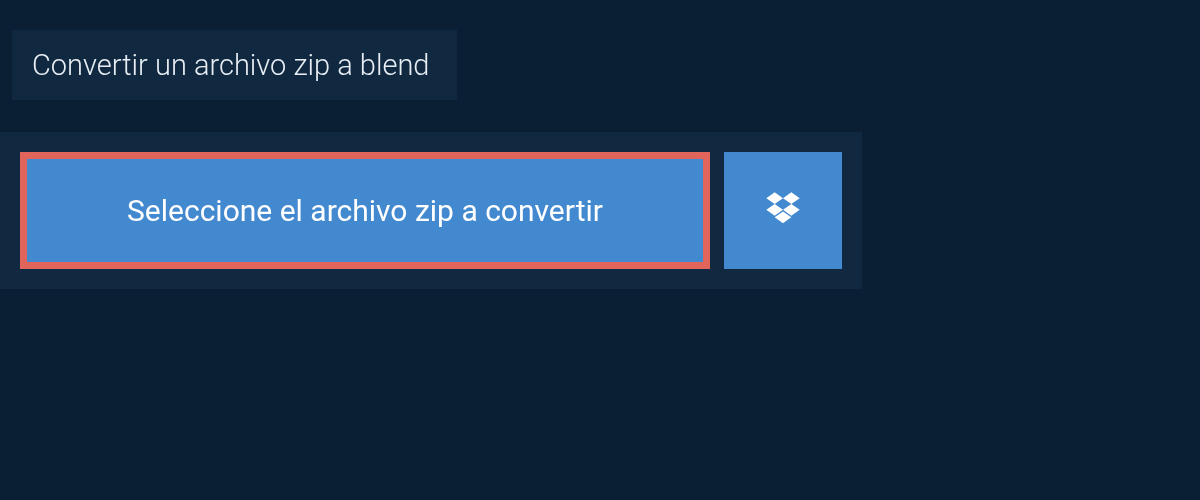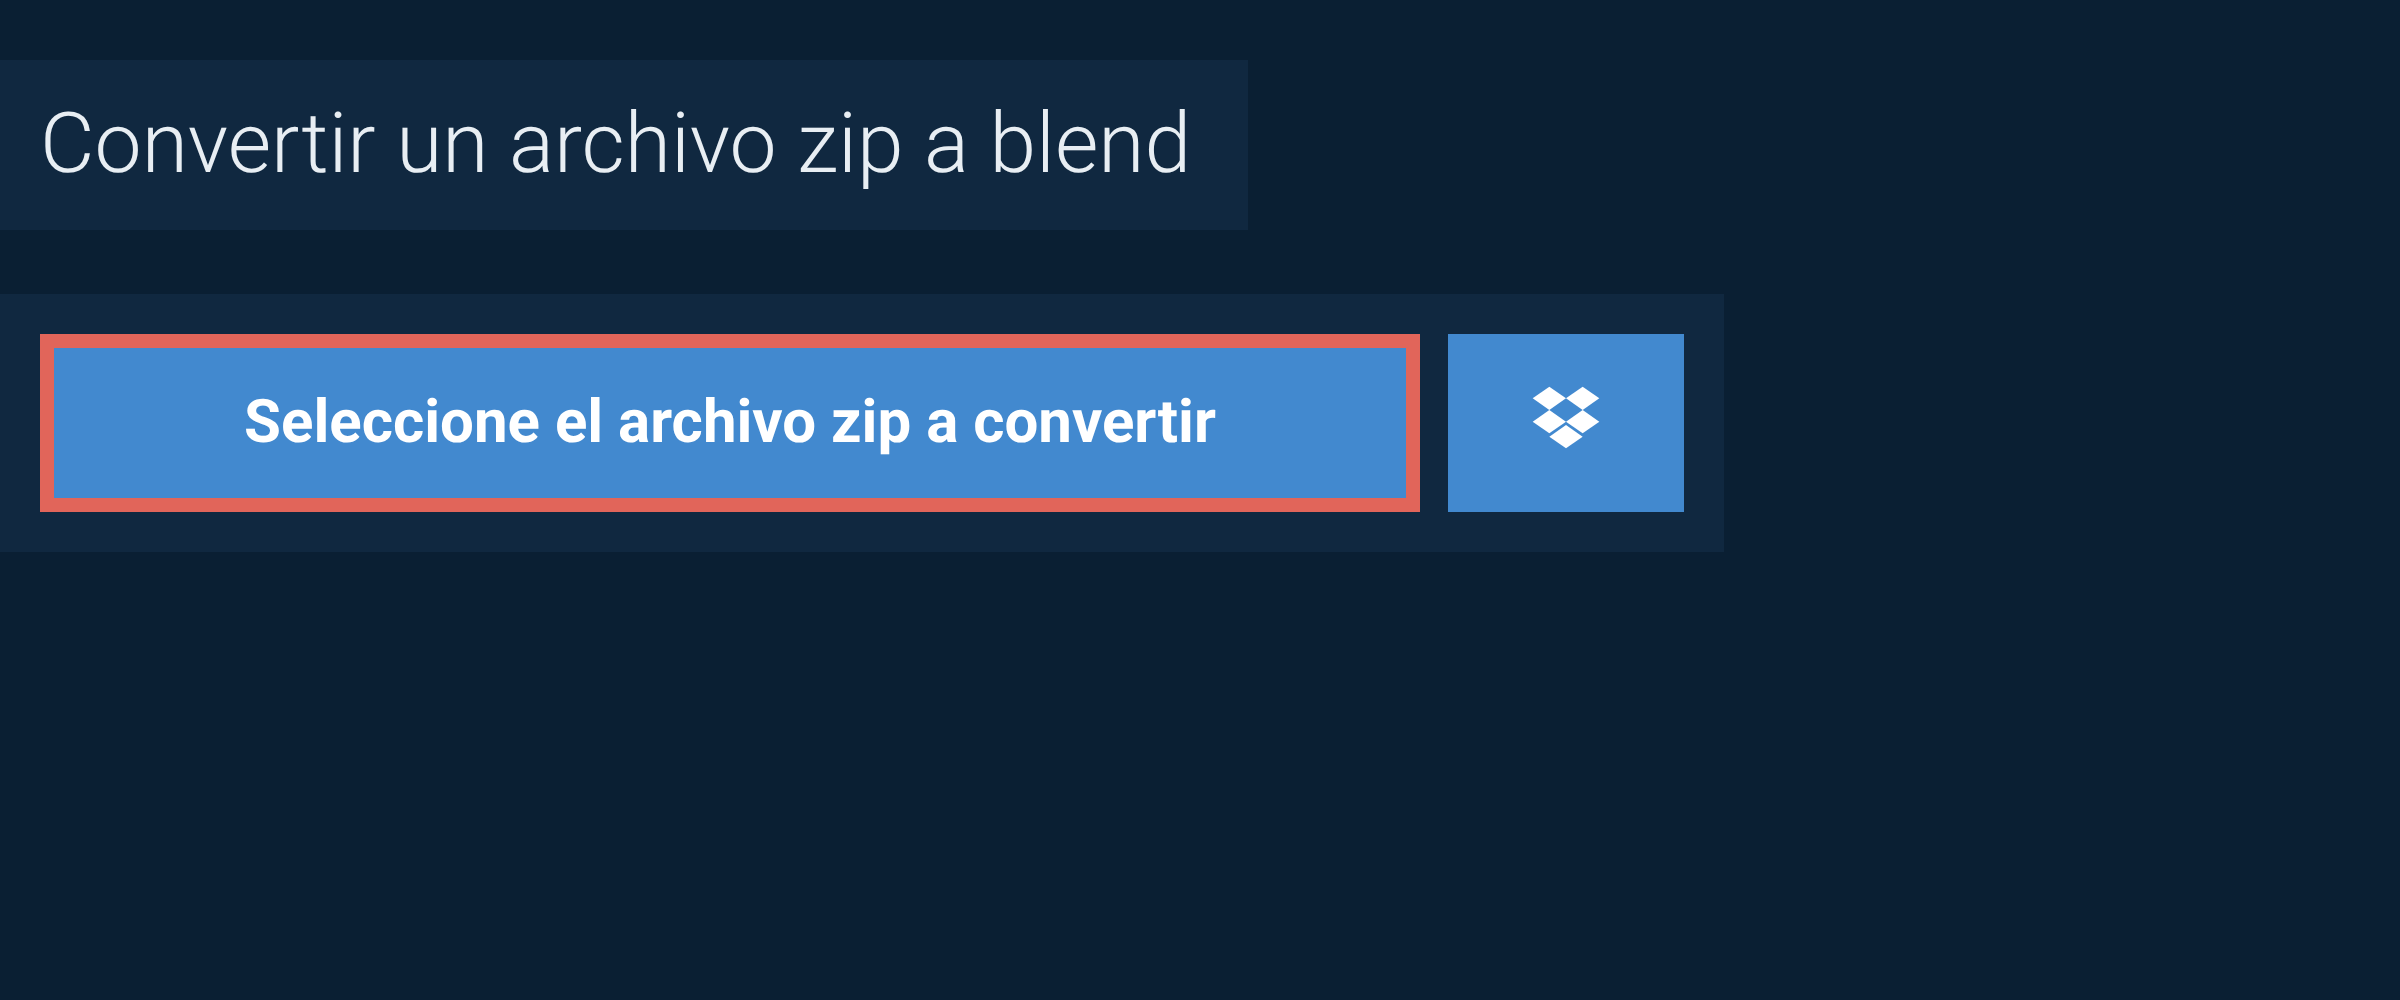--- a/index.html
+++ b/index.html
@@ -11,42 +11,42 @@
       width: 1200px;
       height: 500px;
       background: #0a1f33;
       font-family: -apple-system, BlinkMacSystemFont, "Segoe UI", Roboto, Helvetica, Arial, sans-serif;
       overflow: hidden;
     }
     .header-tab {
       display: inline-block;
       background: #102840;
       color: #e8eef3;
-      font-size: 42px;
+      font-size: 29px;
       font-weight: 300;
       padding: 18px 28px 18px 20px;
       margin-top: 30px;
-      margin-left: 0;
+      margin-left: 12px;
     }
     .upload-panel {
       background: #102840;
       margin-top: 32px;
       padding: 20px;
       width: 862px;
       display: flex;
       gap: 14px;
     }
     .select-file-btn {
       flex: 1;
       background: #4289cf;
       border: 7px solid #e1655a;
       color: #ffffff;
       font-size: 30px;
-      font-weight: 700;
-      padding: 20px 20px;
+      font-weight: 400;
+      padding: 34px 20px;
       text-align: center;
       cursor: pointer;
       display: flex;
       align-items: center;
       justify-content: center;
     }
     .dropbox-btn {
       width: 118px;
       background: #4289cf;
       display: flex;

